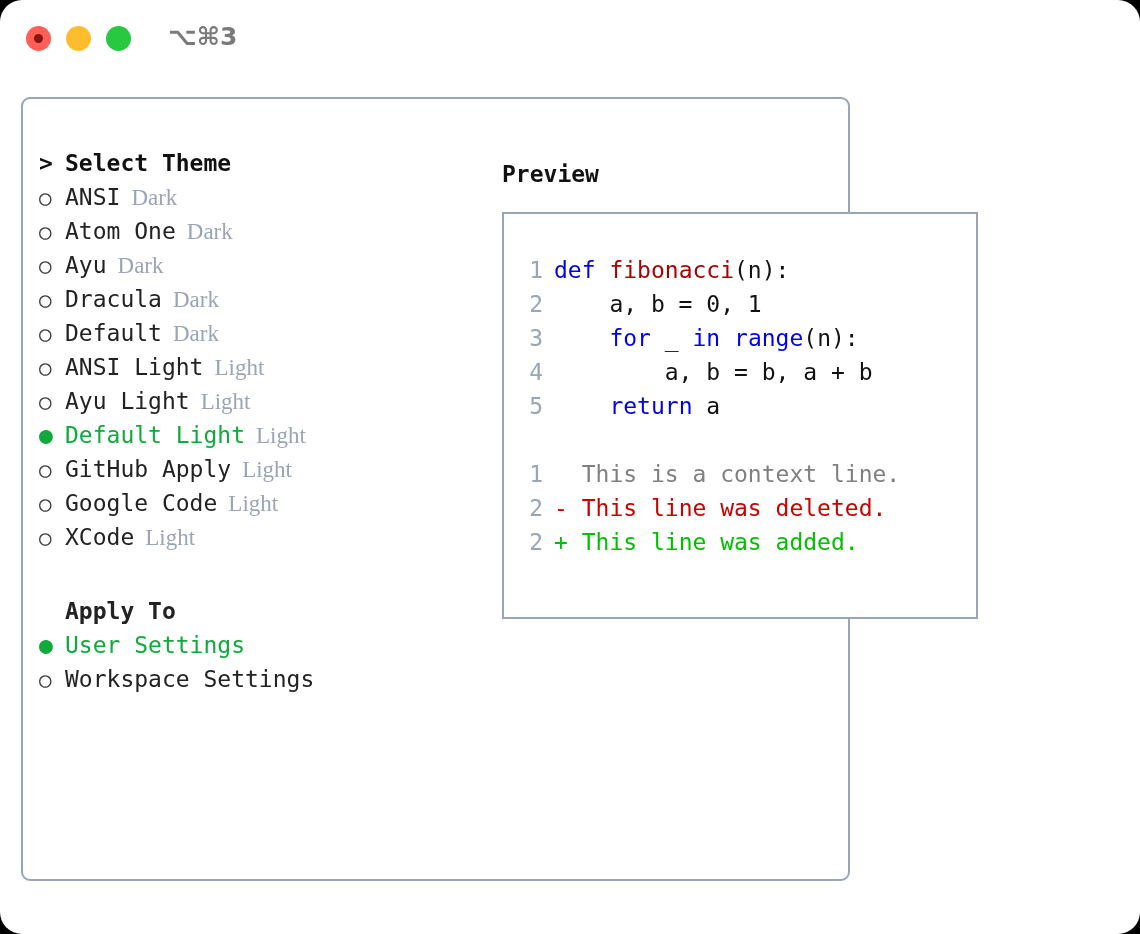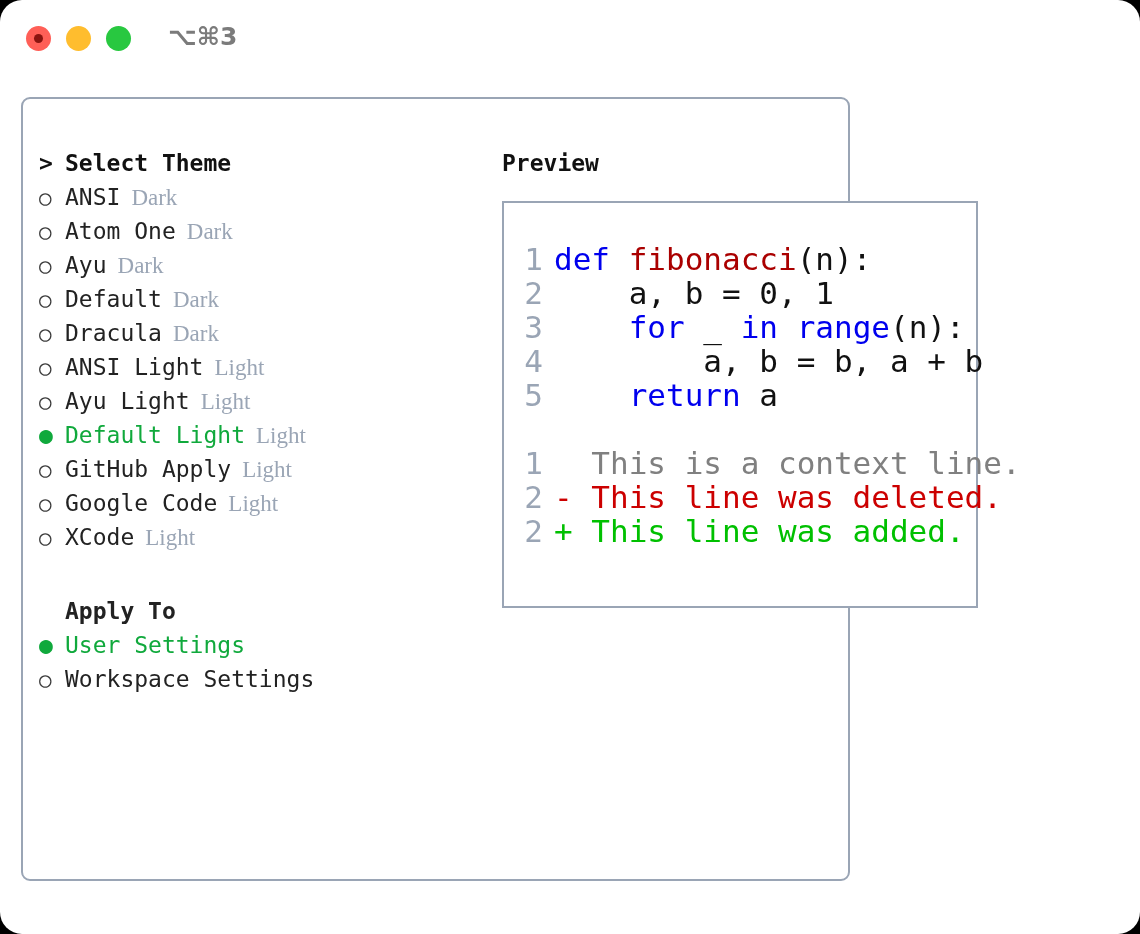--- a/index.html
+++ b/index.html
@@ -118,21 +118,21 @@
     font-size: 23px;
     line-height: 34px;
     color: #9aa5b5;
     width: 410px;
   }
 
   
   #right-col {
     position: absolute;
     left: 479px;
-    top: 47px;
+    top: 58px;
     width: 490px;
   }
   #preview-title {
     font-size: 23px;
     font-weight: bold;
     color: #111111;
     line-height: 34px;
   }
   #preview-box {
     margin-top: 21px;
@@ -140,21 +140,21 @@
     height: 407px;
     border: 2px solid #9aa5b5;
     box-sizing: border-box;
     background: #ffffff;
     position: relative;
   }
   #code {
     position: absolute;
     left: 13px;
     top: 39px;
-    font-size: 31px;
+    font-size: 23px;
     line-height: 34px;
     white-space: pre;
   }
   .cline { height: 34px; }
   .lnum {
     display: inline-block;
     width: 26px;
     text-align: right;
     color: #9aa5b5;
     margin-right: 11px;
@@ -184,22 +184,22 @@
     <div id="left-col">
 
       <div class="row header">
         <span class="marker caret">&gt;</span><span class="label">Select Theme</span>
       </div>
 
       <div id="theme-list">
           <div class="row"><span class="marker">○</span><span class="label">ANSI</span><span class="suffix">Dark</span></div>
           <div class="row"><span class="marker">○</span><span class="label">Atom One</span><span class="suffix">Dark</span></div>
           <div class="row"><span class="marker">○</span><span class="label">Ayu</span><span class="suffix">Dark</span></div>
+          <div class="row"><span class="marker">○</span><span class="label">Dracula</span><span class="suffix">Dark</span></div>
           <div class="row"><span class="marker">○</span><span class="label">Default</span><span class="suffix">Dark</span></div>
-          <div class="row"><span class="marker">○</span><span class="label">Dracula</span><span class="suffix">Dark</span></div>
           <div class="row"><span class="marker">○</span><span class="label">ANSI Light</span><span class="suffix">Light</span></div>
           <div class="row"><span class="marker">○</span><span class="label">Ayu Light</span><span class="suffix">Light</span></div>
           <div class="row selected"><span class="marker sel">●</span><span class="label">Default Light</span><span class="suffix">Light</span></div>
           <div class="row"><span class="marker">○</span><span class="label">GitHub Apply</span><span class="suffix">Light</span></div>
           <div class="row"><span class="marker">○</span><span class="label">Google Code</span><span class="suffix">Light</span></div>
           <div class="row"><span class="marker">○</span><span class="label">XCode</span><span class="suffix">Light</span></div>
         </div>
 
       <div id="apply-gap"></div>
 

